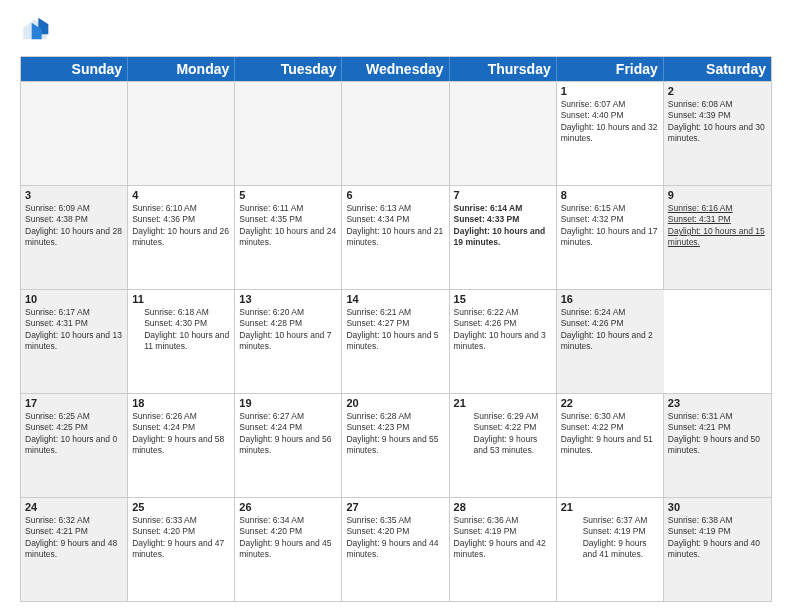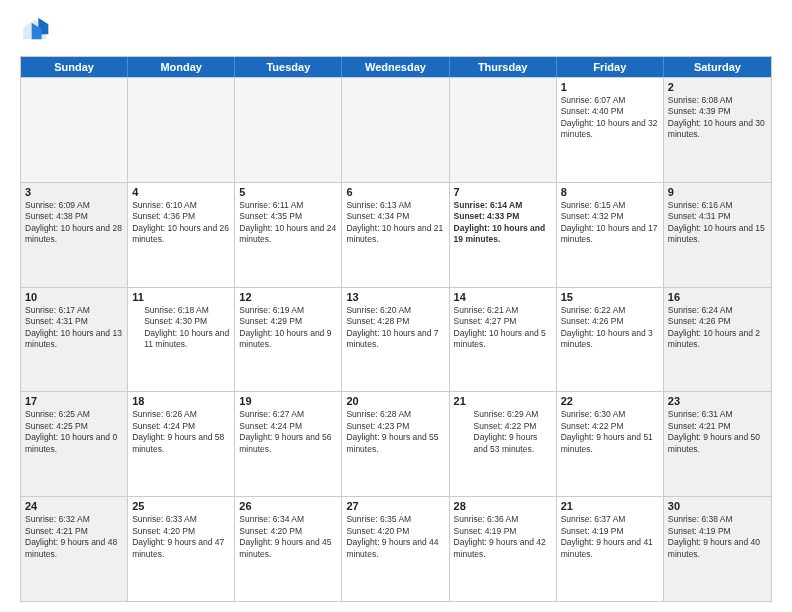--- a/index.html
+++ b/index.html
@@ -60,24 +60,24 @@
       flex-direction: column;
       border: 1px solid #ccc;
     }
     .cal-header {
       display: grid;
       grid-template-columns: repeat(7, 1fr);
       background: #1a6bbf;
     }
     .cal-header-cell {
       color: #fff;
-      font-size: 11px;
+      font-size: 14px;
       font-weight: bold;
       padding: 4px 5px;
-      text-align: center;
+      text-align: right;
       border-right: 1px solid #4a8fd0;
     }
     .cal-header-cell:last-child { border-right: none; }
     .cal-body {
       flex: 1;
       display: flex;
       flex-direction: column;
     }
     .cal-row {
       display: grid;
@@ -193,45 +193,39 @@
 Daylight: 10 hours and 19 minutes.</div>
           </div>
           <div class="cal-cell">
             <span class="day-number">8</span>
             <div class="cell-text" style="white-space: pre-line;">Sunrise: 6:15 AM
 Sunset: 4:32 PM
 Daylight: 10 hours and 17 minutes.</div>
           </div>
           <div class="cal-cell shaded">
             <span class="day-number">9</span>
-            <div class="cell-text" style="white-space: pre-line;">Sunrise: 6:16 AM
+            <div class="cell-text" style="white-space: pre-line; text-decoration: underline;">Sunrise: 6:16 AM
 Sunset: 4:31 PM
 Daylight: 10 hours and 15 minutes.</div>
           </div>
         </div>
         <div class="cal-row">
           <div class="cal-cell shaded">
             <span class="day-number">10</span>
             <div class="cell-text" style="white-space: pre-line;">Sunrise: 6:17 AM
 Sunset: 4:31 PM
 Daylight: 10 hours and 13 minutes.</div>
           </div>
           <div class="cal-cell">
             <span class="day-number">11</span>
             <div class="cell-text" style="white-space: pre-line; margin-left: 12px;">Sunrise: 6:18 AM
 Sunset: 4:30 PM
 Daylight: 10 hours and 11 minutes.</div>
           </div>
           <div class="cal-cell">
-            <span class="day-number">12</span>
-            <div class="cell-text" style="white-space: pre-line;">Sunrise: 6:19 AM
-Sunset: 4:29 PM
-Daylight: 10 hours and 9 minutes.</div>
-          </div>
-          <div class="cal-cell">
             <span class="day-number">13</span>
             <div class="cell-text" style="white-space: pre-line;">Sunrise: 6:20 AM
 Sunset: 4:28 PM
 Daylight: 10 hours and 7 minutes.</div>
           </div>
           <div class="cal-cell">
             <span class="day-number">14</span>
             <div class="cell-text" style="white-space: pre-line;">Sunrise: 6:21 AM
 Sunset: 4:27 PM
 Daylight: 10 hours and 5 minutes.</div>
@@ -319,21 +313,21 @@
 Daylight: 9 hours and 44 minutes.</div>
           </div>
           <div class="cal-cell">
             <span class="day-number">28</span>
             <div class="cell-text" style="white-space: pre-line;">Sunrise: 6:36 AM
 Sunset: 4:19 PM
 Daylight: 9 hours and 42 minutes.</div>
           </div>
           <div class="cal-cell">
             <span class="day-number">21</span>
-            <div class="cell-text" style="white-space: pre-line;">Sunrise: 6:37 AM
+            <div class="cell-text" style="white-space: pre-line; margin-left: 22px;">Sunrise: 6:37 AM
 Sunset: 4:19 PM
 Daylight: 9 hours and 41 minutes.</div>
           </div>
           <div class="cal-cell shaded">
             <span class="day-number">30</span>
             <div class="cell-text" style="white-space: pre-line;">Sunrise: 6:38 AM
 Sunset: 4:19 PM
 Daylight: 9 hours and 40 minutes.</div>
           </div>
         </div>

